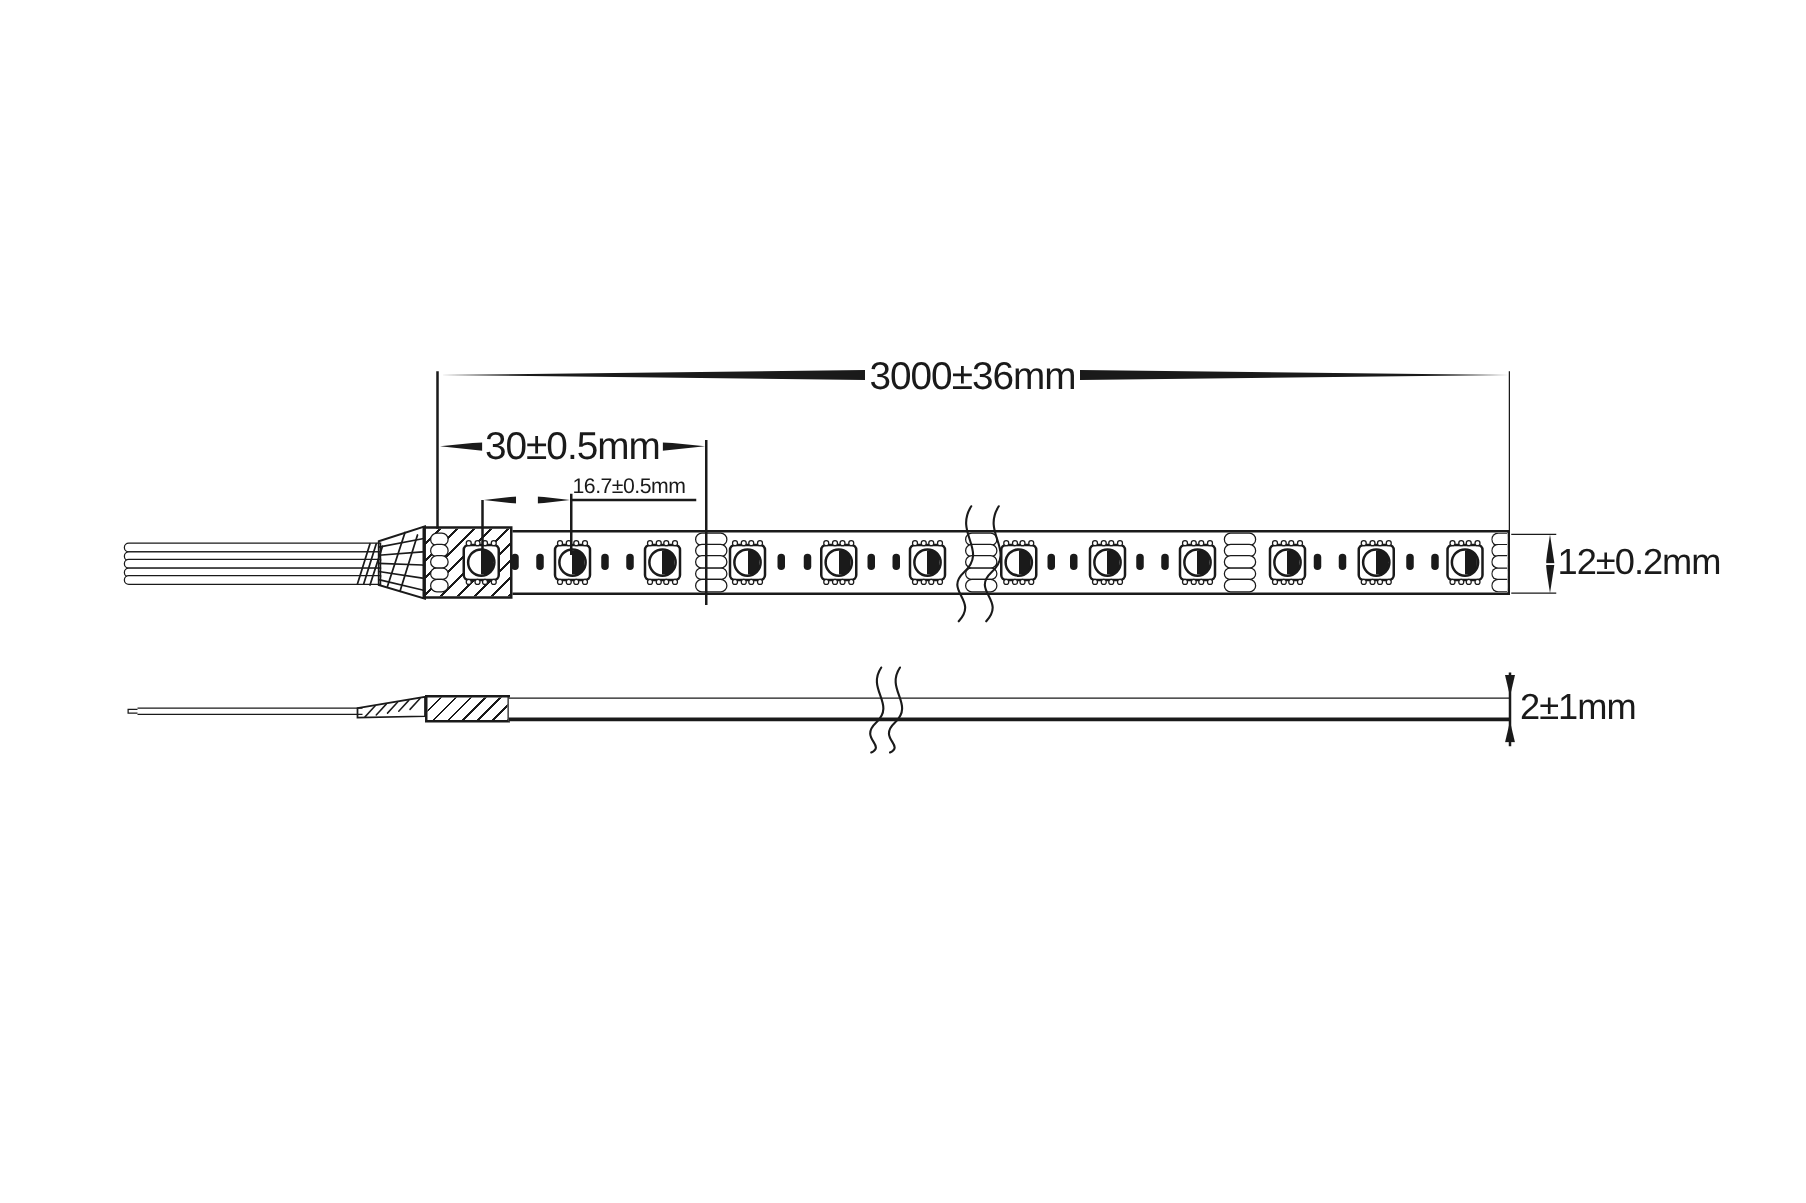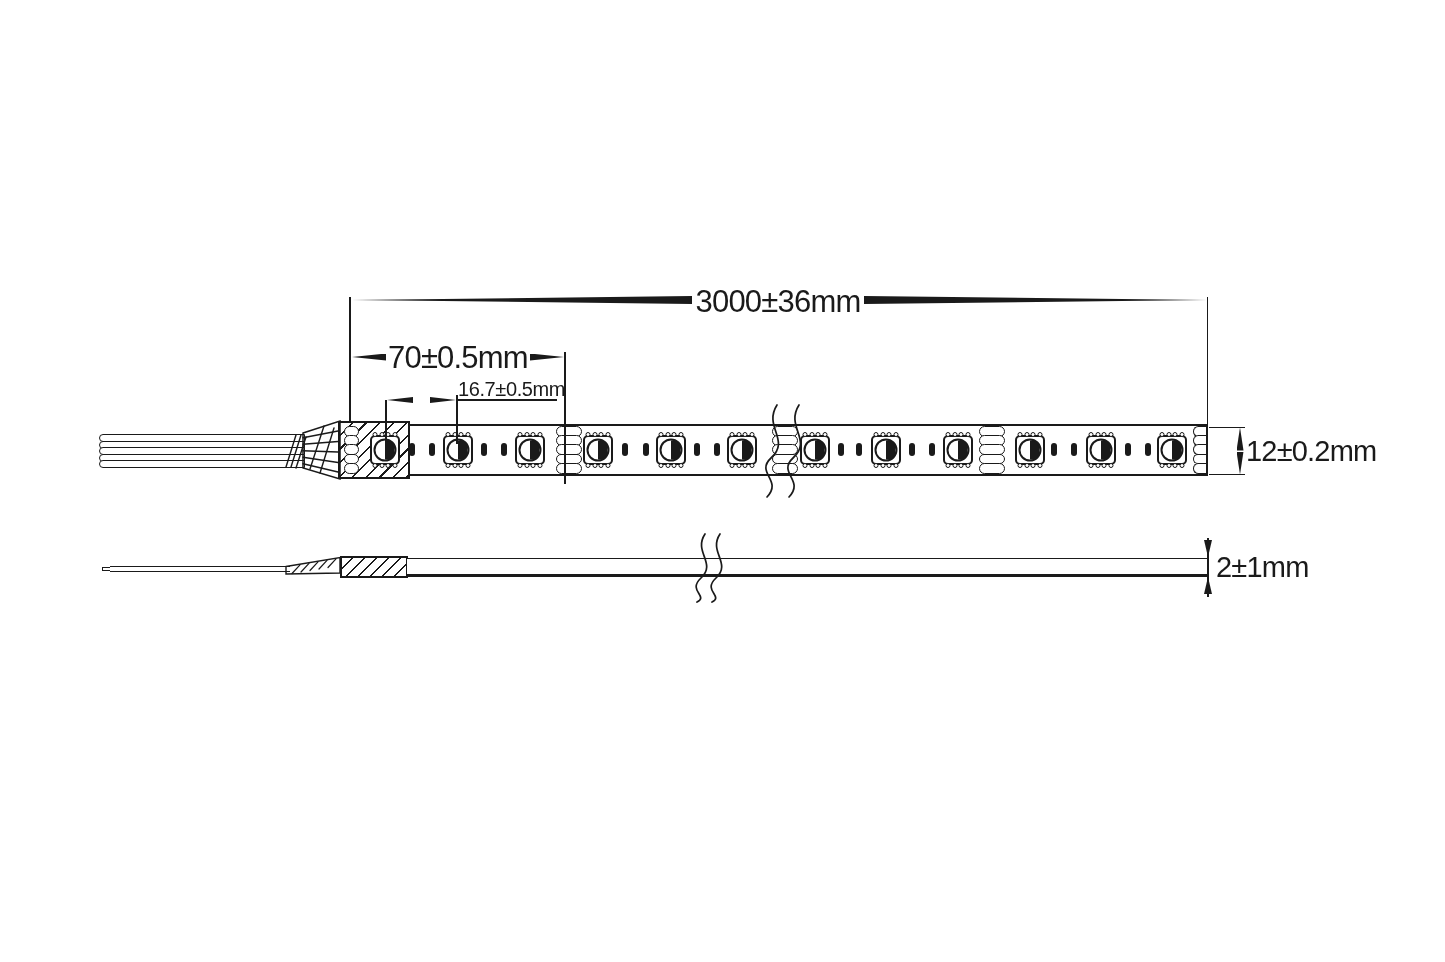--- a/index.html
+++ b/index.html
@@ -18,21 +18,21 @@
   .arr-r { clip-path:polygon(100% 50%, 0 0, 0 100%); }
   .arr-u { clip-path:polygon(50% 0, 100% 100%, 0 100%); }
   .arr-d { clip-path:polygon(50% 100%, 0 0, 100% 0); }
 
   .dim-label {
     position:absolute; transform:translateY(-50%); white-space:nowrap;
     color:var(--ink); letter-spacing:-0.8px; line-height:1;
   }
   .fs-big   { font-size:31px; }
   .fs-med   { font-size:29px; }
-  .fs-small { font-size:20px; letter-spacing:-0.4px; }
+  .fs-small { font-size:17px; letter-spacing:-0.4px; }
   .t-center { text-align:center; }
 
   
   .strip-top {
     left:339px; top:424px; width:869px; height:52px;
     border:2px solid var(--ink); background:#fff;
   }
   .end-block {
     left:338px; top:421px; width:72px; height:58px;
     border:2.4px solid var(--ink); background:
@@ -380,21 +380,21 @@
 
   <div class="vline" style="left:349.3px; top:297px; height:126px"></div>
   <div class="vline" style="left:1206.6px; top:297px; height:129px"></div>
   <div class="arr arr-l" style="left:352px; top:296px; width:340px; height:8px"></div>
   <div class="arr arr-r" style="left:864px; top:296px; width:343px; height:8px"></div>
   <div class="dim-label fs-big t-center" style="left:692px; top:301px; width:172px">3000±36mm</div>
 
   <div class="arr arr-l" style="left:352px; top:353.5px; width:34px; height:7px"></div>
   <div class="arr arr-r" style="left:530px; top:353.5px; width:34px; height:7px"></div>
   <div class="vline" style="left:564.3px; top:352px; height:132px"></div>
-  <div class="dim-label fs-big t-center" style="left:388px; top:357px; width:138px">70±0.5mm</div>
+  <div class="dim-label fs-big t-center" style="left:388px; top:357px; width:138px">30±0.5mm</div>
 
   <div class="vline" style="left:385.3px; top:400px; height:44px"></div>
   <div class="vline" style="left:456.3px; top:395px; height:49px"></div>
   <div class="arr arr-l" style="left:387px; top:397px; width:26px; height:6px"></div>
   <div class="arr arr-r" style="left:430px; top:397px; width:26px; height:6px"></div>
   <div class="hline" style="left:456px; top:399.4px; width:101px"></div>
   <div class="dim-label fs-small" style="left:458px; top:389px">16.7±0.5mm</div>
 
   <div class="hline" style="left:1209px; top:426.6px; width:36px"></div>
   <div class="hline" style="left:1209px; top:473.6px; width:36px"></div>

